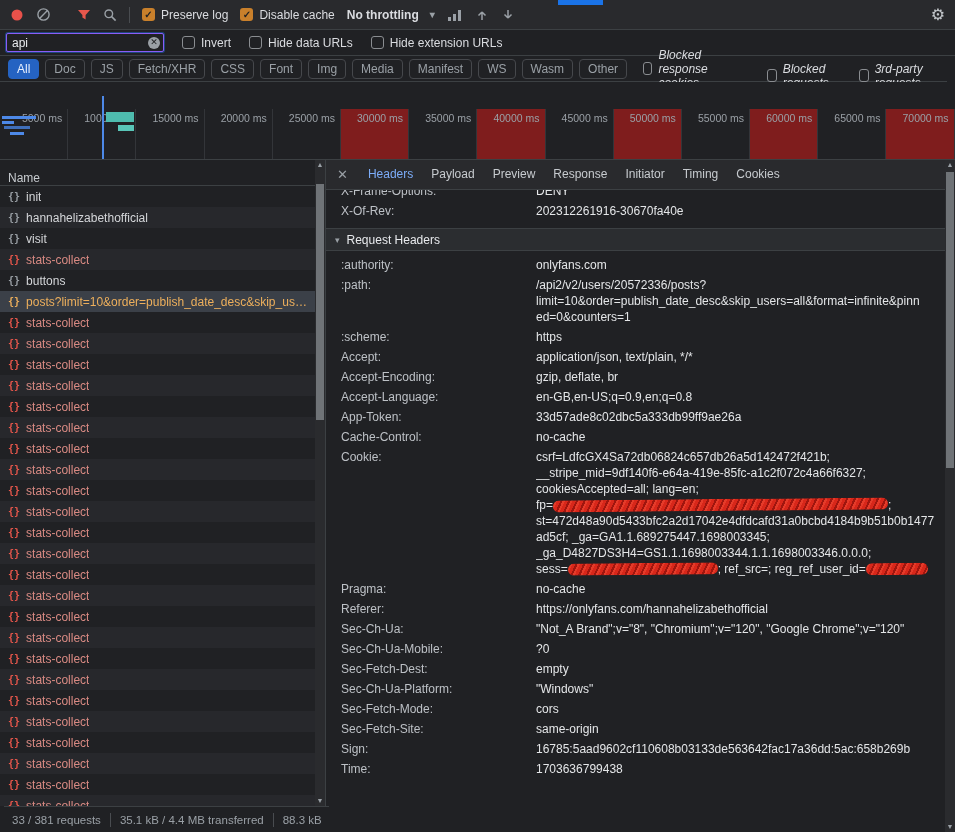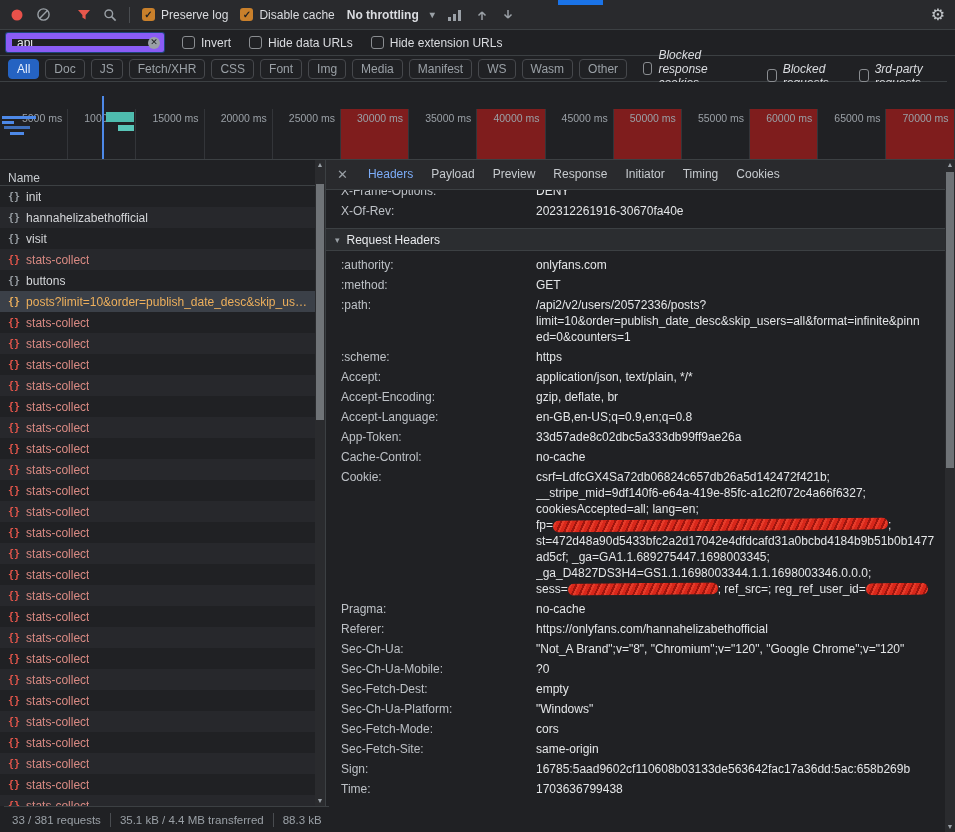--- a/index.html
+++ b/index.html
@@ -15,21 +15,21 @@
   .cb.checked{background:#c9802b;color:#1f2023;font-weight:bold;}
   .cb.unchecked{border:1px solid #8a8d91;background:transparent;color:transparent;}
   .throttle{display:inline-flex;align-items:center;gap:11px;color:#dadce0;font-weight:bold;}
   .caret{color:#9aa0a6;font-size:10px;}
   .gear{margin-left:auto;color:#c3c7cb;font-size:16px;line-height:1;}
   .blue-strip{position:absolute;left:558px;top:0;width:45px;height:5px;background:#1a73e8;}
 
   
   .filter-bar{position:absolute;top:30px;left:0;right:0;height:26px;border-bottom:1px solid #3c4043;background:#202124;display:flex;align-items:center;gap:18px;padding:0 6px;}
   .fwrap{position:relative;display:inline-flex;align-items:center;}
-  .filter-input{width:158px;height:19px;background:#202124;border:6px solid #8b5cf6;box-shadow:0 0 0 1px rgba(26,115,232,.45);border-radius:2px;color:#e8eaed;font-family:"Liberation Sans",sans-serif;font-size:12px;padding:0 18px 0 5px;outline:none;}
+  .filter-input{width:158px;height:19px;background:#202124;border:1px solid #8b5cf6;box-shadow:0 0 0 1px rgba(26,115,232,.45);border-radius:2px;color:#e8eaed;font-family:"Liberation Sans",sans-serif;font-size:12px;padding:0 18px 0 5px;outline:none;}
   .clear-x{position:absolute;right:4px;width:12px;height:12px;border-radius:50%;background:#9aa0a6;color:#202124;font-size:9px;display:flex;align-items:center;justify-content:center;line-height:1;}
 
   
   .type-bar{position:absolute;top:56px;left:0;right:8px;height:26px;border-bottom:1px solid #3c4043;background:#202124;display:flex;align-items:center;gap:6px;padding:0 8px;}
   .pill{padding:2px 8px;border:1px solid #46484c;border-radius:4px;color:#9aa0a6;line-height:14px;}
   .pill.sel{background:#2563c2;border-color:#2563c2;color:#e8f0fe;}
   .type-cbs{display:inline-flex;align-items:flex-end;gap:16px;margin-left:10px;font-style:italic;}
 
   
   .overview{position:absolute;top:82px;left:0;right:0;height:78px;border-bottom:1px solid #3c4043;background:#202124;overflow:hidden;}
@@ -386,26 +386,20 @@
         <span>Request Headers</span>
       </div>
       <div>
           <div class="hrow">
             <div class="hkey">:authority:</div>
             <div class="hval">
               <div class="vline"><span>onlyfans.com</span></div>
             </div>
           </div>
           <div class="hrow">
-            <div class="hkey">:method:</div>
-            <div class="hval">
-              <div class="vline"><span>GET</span></div>
-            </div>
-          </div>
-          <div class="hrow">
             <div class="hkey">:path:</div>
             <div class="hval">
               <div class="vline"><span>/api2/v2/users/20572336/posts?</span></div>
               <div class="vline"><span>limit=10&amp;order=publish_date_desc&amp;skip_users=all&amp;format=infinite&amp;pinn</span></div>
               <div class="vline"><span>ed=0&amp;counters=1</span></div>
             </div>
           </div>
           <div class="hrow">
             <div class="hkey">:scheme:</div>
             <div class="hval">

